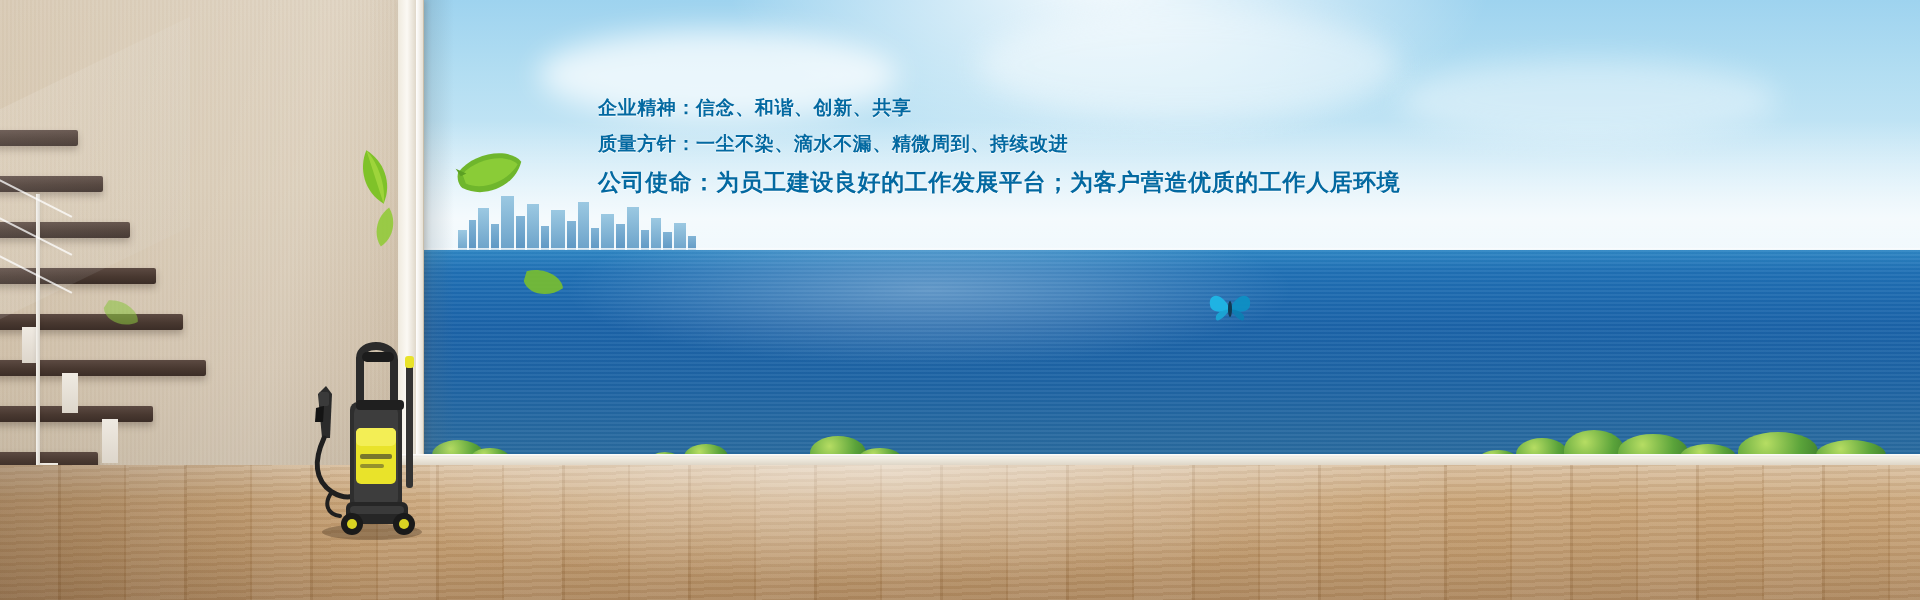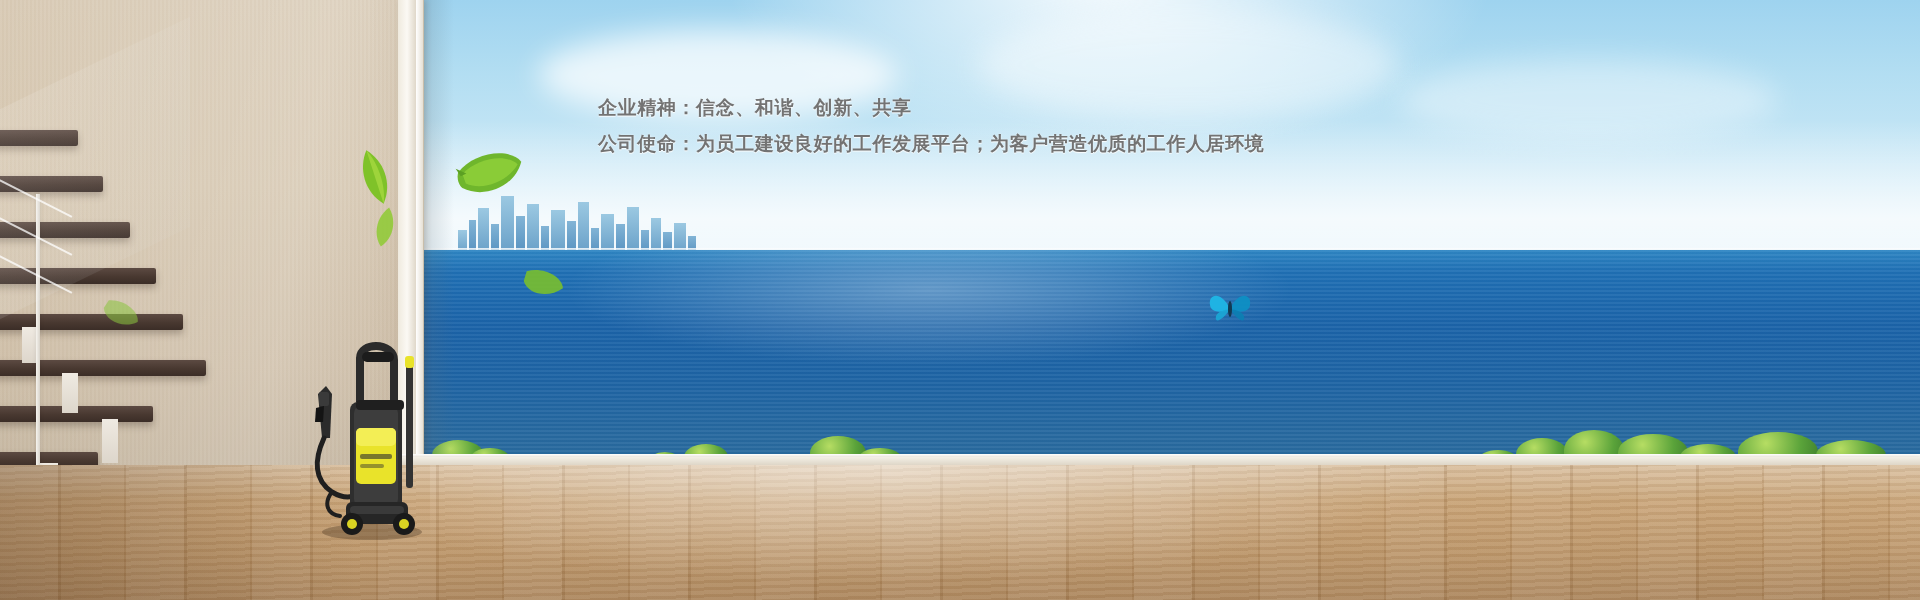--- a/index.html
+++ b/index.html
@@ -148,25 +148,25 @@
   
   .machine{ position:absolute; left:310px; bottom:58px; width:120px; height:200px; }
 
   
   .text-block{
     position:absolute; left:598px; top:95px; width:760px;
     display:flex; flex-direction:column; gap:10px;
   }
   .text-line{
     font-size:19px; font-weight:bold; letter-spacing:.6px; white-space:nowrap;
-    color:#737373;
+    color:#0369a1;
     text-shadow:0 1px 1px rgba(255,255,255,.85), 0 0 2px rgba(255,255,255,.6);
     font-family:Liberation Serif, serif;
   }
-  .text-line.l4{ font-size:19px; }
+  .text-line.l4{ font-size:23px; }
 </style>
 </head>
 <body>
 
 <div class="banner">
 
   <div class="room-wall">
     <div class="wall-grain"></div>
   </div>
 
@@ -331,16 +331,17 @@
       <circle cx="42" cy="182" r="5" fill="#d9d322"></circle>
       <circle cx="94" cy="182" r="11" fill="#1a1a1a"></circle>
       <circle cx="94" cy="182" r="5" fill="#d9d322"></circle>
 
       <path d="M22 150 C14 160, 16 172, 30 174" stroke="#1f1f1f" stroke-width="4" fill="none" stroke-linecap="round"></path>
     </svg>
   </div>
 
   <div class="text-block">
     <div class="text-line">企业精神：信念、和谐、创新、共享</div>
+    <div class="text-line">质量方针：一尘不染、滴水不漏、精微周到、持续改进</div>
     <div class="text-line l4">公司使命：为员工建设良好的工作发展平台；为客户营造优质的工作人居环境</div>
   </div>
 
 </div>
 
 </body></html>

